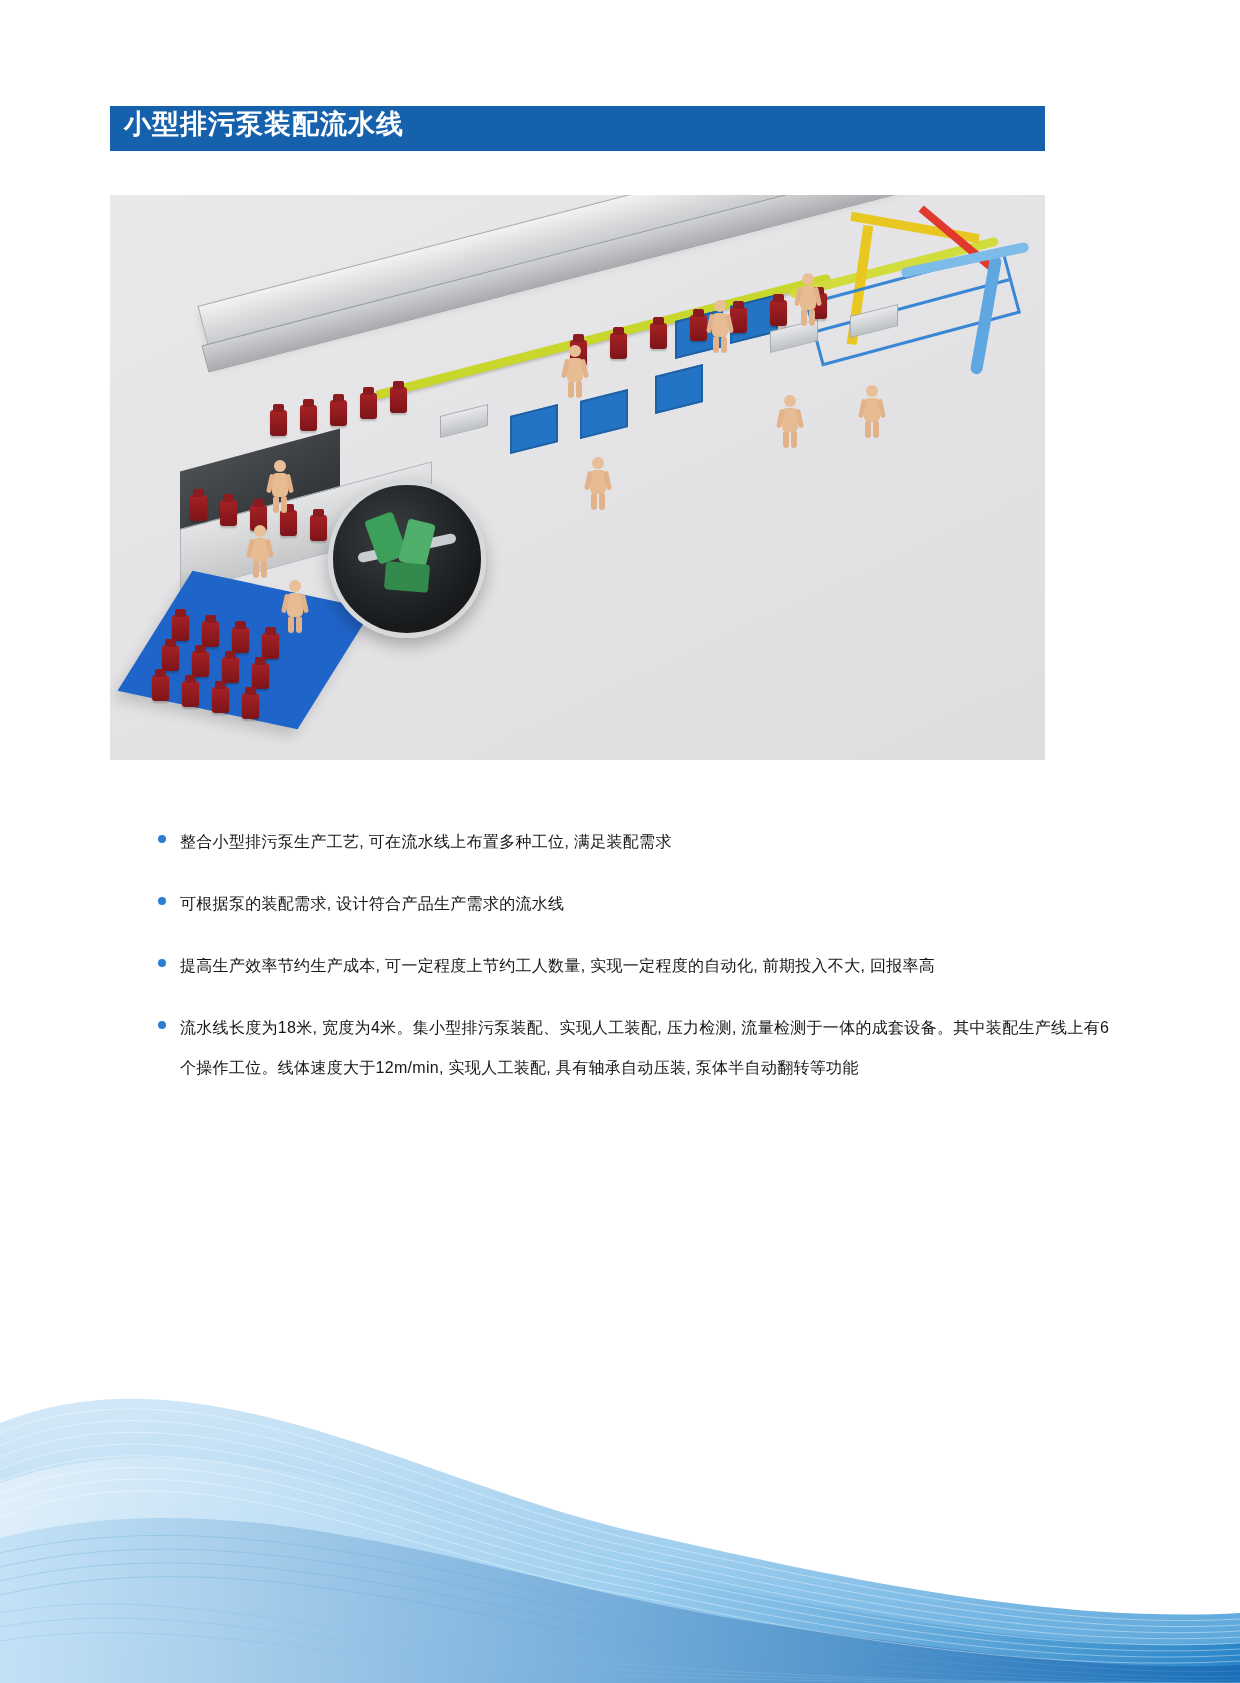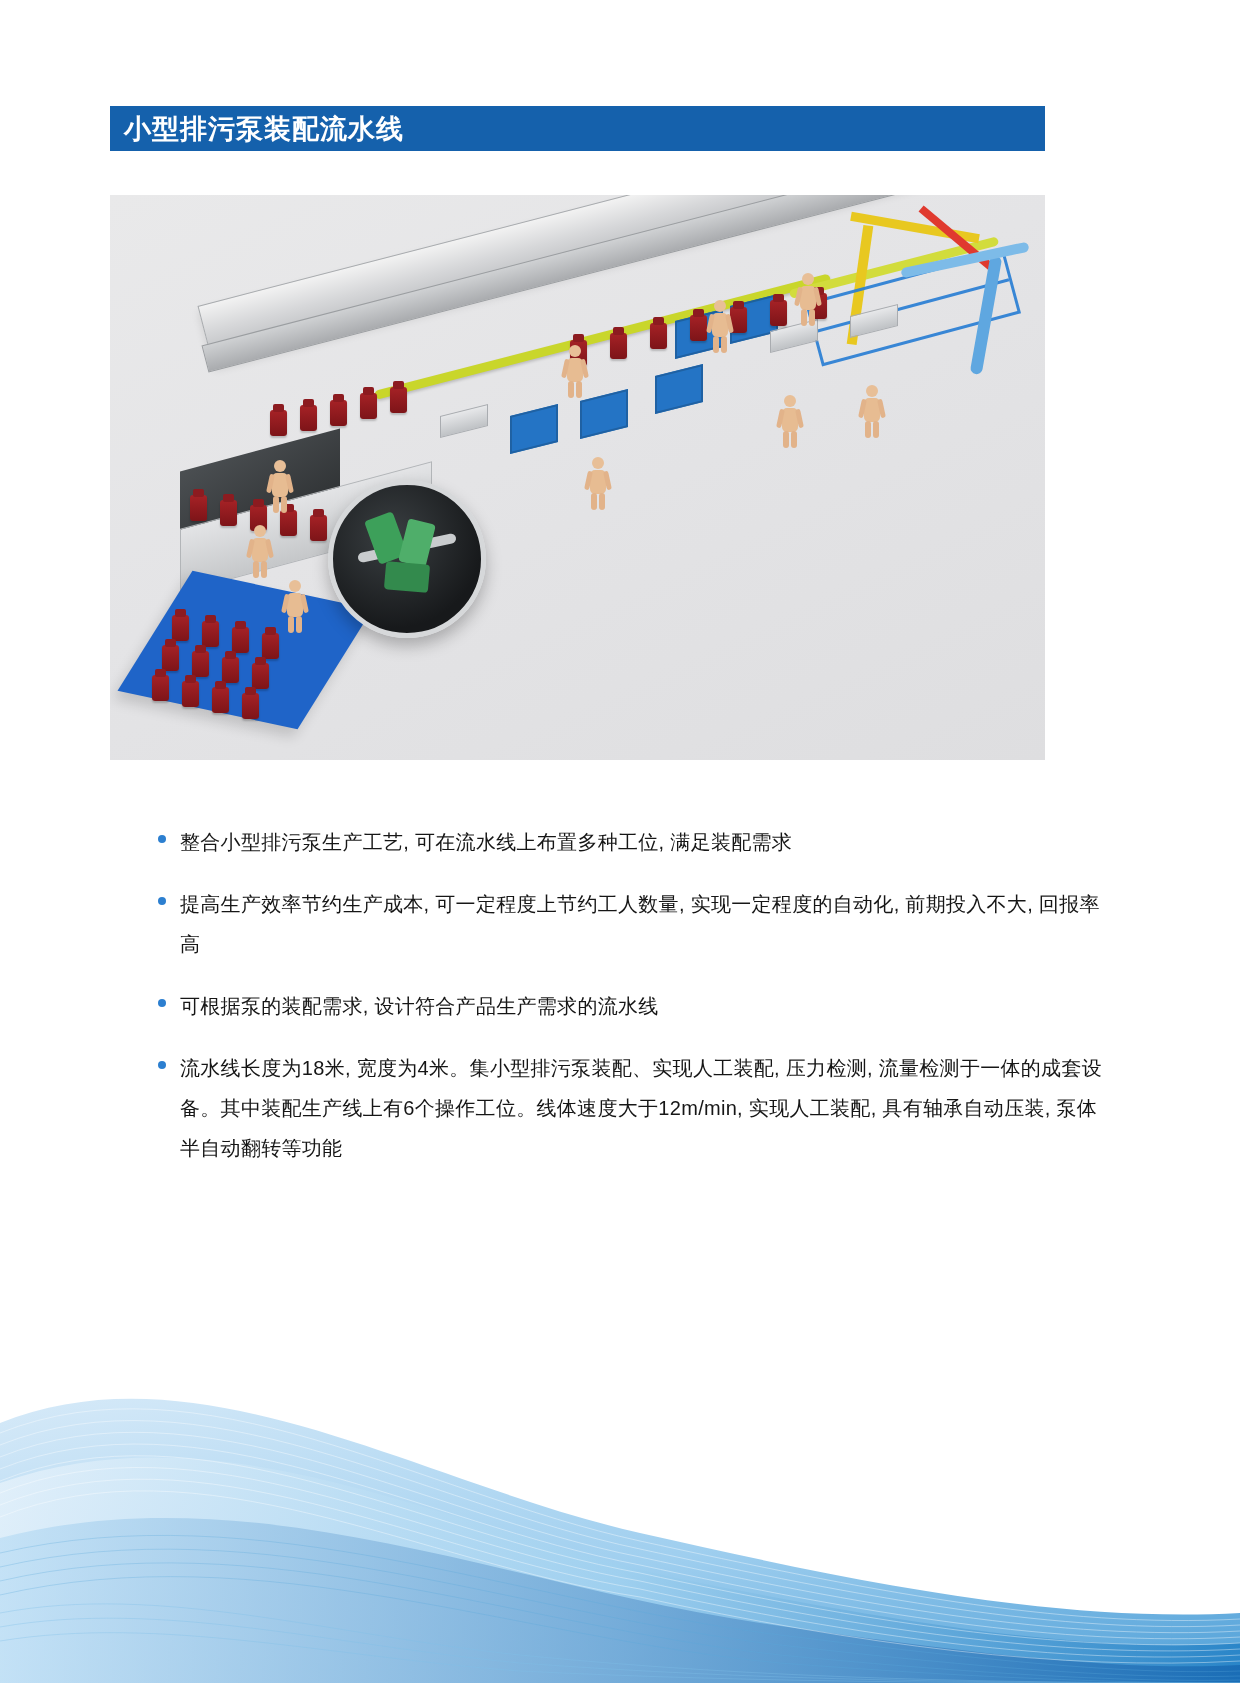--- a/index.html
+++ b/index.html
@@ -18,21 +18,20 @@
 
   
   .title-bar {
     position: absolute;
     left: 110px;
     top: 106px;
     width: 935px;
     height: 45px;
     background: #1561ac;
     display: flex;
-    align-items: center;
   }
   .title-bar .title-text {
     color: #ffffff;
     font-size: 27px;
     font-weight: bold;
     letter-spacing: 1px;
     padding-left: 14px;
     font-family: "Liberation Sans", "DejaVu Sans", sans-serif;
   }
 
@@ -288,21 +287,21 @@
   .bullet .dot {
     flex: 0 0 auto;
     width: 8px;
     height: 8px;
     border-radius: 50%;
     background: #2c7fd0;
     margin: 13px 14px 0 48px;
   }
   .bullet .txt {
     flex: 1 1 auto;
-    font-size: 20px;
+    font-size: 16px;
     line-height: 40px;
     color: #161616;
     letter-spacing: 0.3px;
     text-indent: 0;
   }
   .bullet.wrap .txt {
     margin-left: -70px;
     padding-left: 70px;
     text-indent: 0;
   }
@@ -474,28 +473,28 @@
   </div>
 </div>
 
 <div class="bullets">
 
   <div class="bullet">
     <span class="dot"></span>
     <span class="txt">整合小型排污泵生产工艺, 可在流水线上布置多种工位, 满足装配需求</span>
   </div>
 
+  <div class="bullet">
+    <span class="dot"></span>
+    <span class="txt">可根据泵的装配需求, 设计符合产品生产需求的流水线</span>
+  </div>
+
   <div class="bullet wrap">
     <span class="dot"></span>
     <span class="txt">提高生产效率节约生产成本, 可一定程度上节约工人数量, 实现一定程度的自动化, 前期投入不大, 回报率高</span>
-  </div>
-
-  <div class="bullet">
-    <span class="dot"></span>
-    <span class="txt">可根据泵的装配需求, 设计符合产品生产需求的流水线</span>
   </div>
 
   <div class="bullet wrap">
     <span class="dot"></span>
     <span class="txt">流水线长度为18米, 宽度为4米。集小型排污泵装配、实现人工装配, 压力检测, 流量检测于一体的成套设备。其中装配生产线上有6个操作工位。线体速度大于12m/min, 实现人工装配, 具有轴承自动压装, 泵体半自动翻转等功能</span>
   </div>
 
 </div>
 
 <div class="wave">

